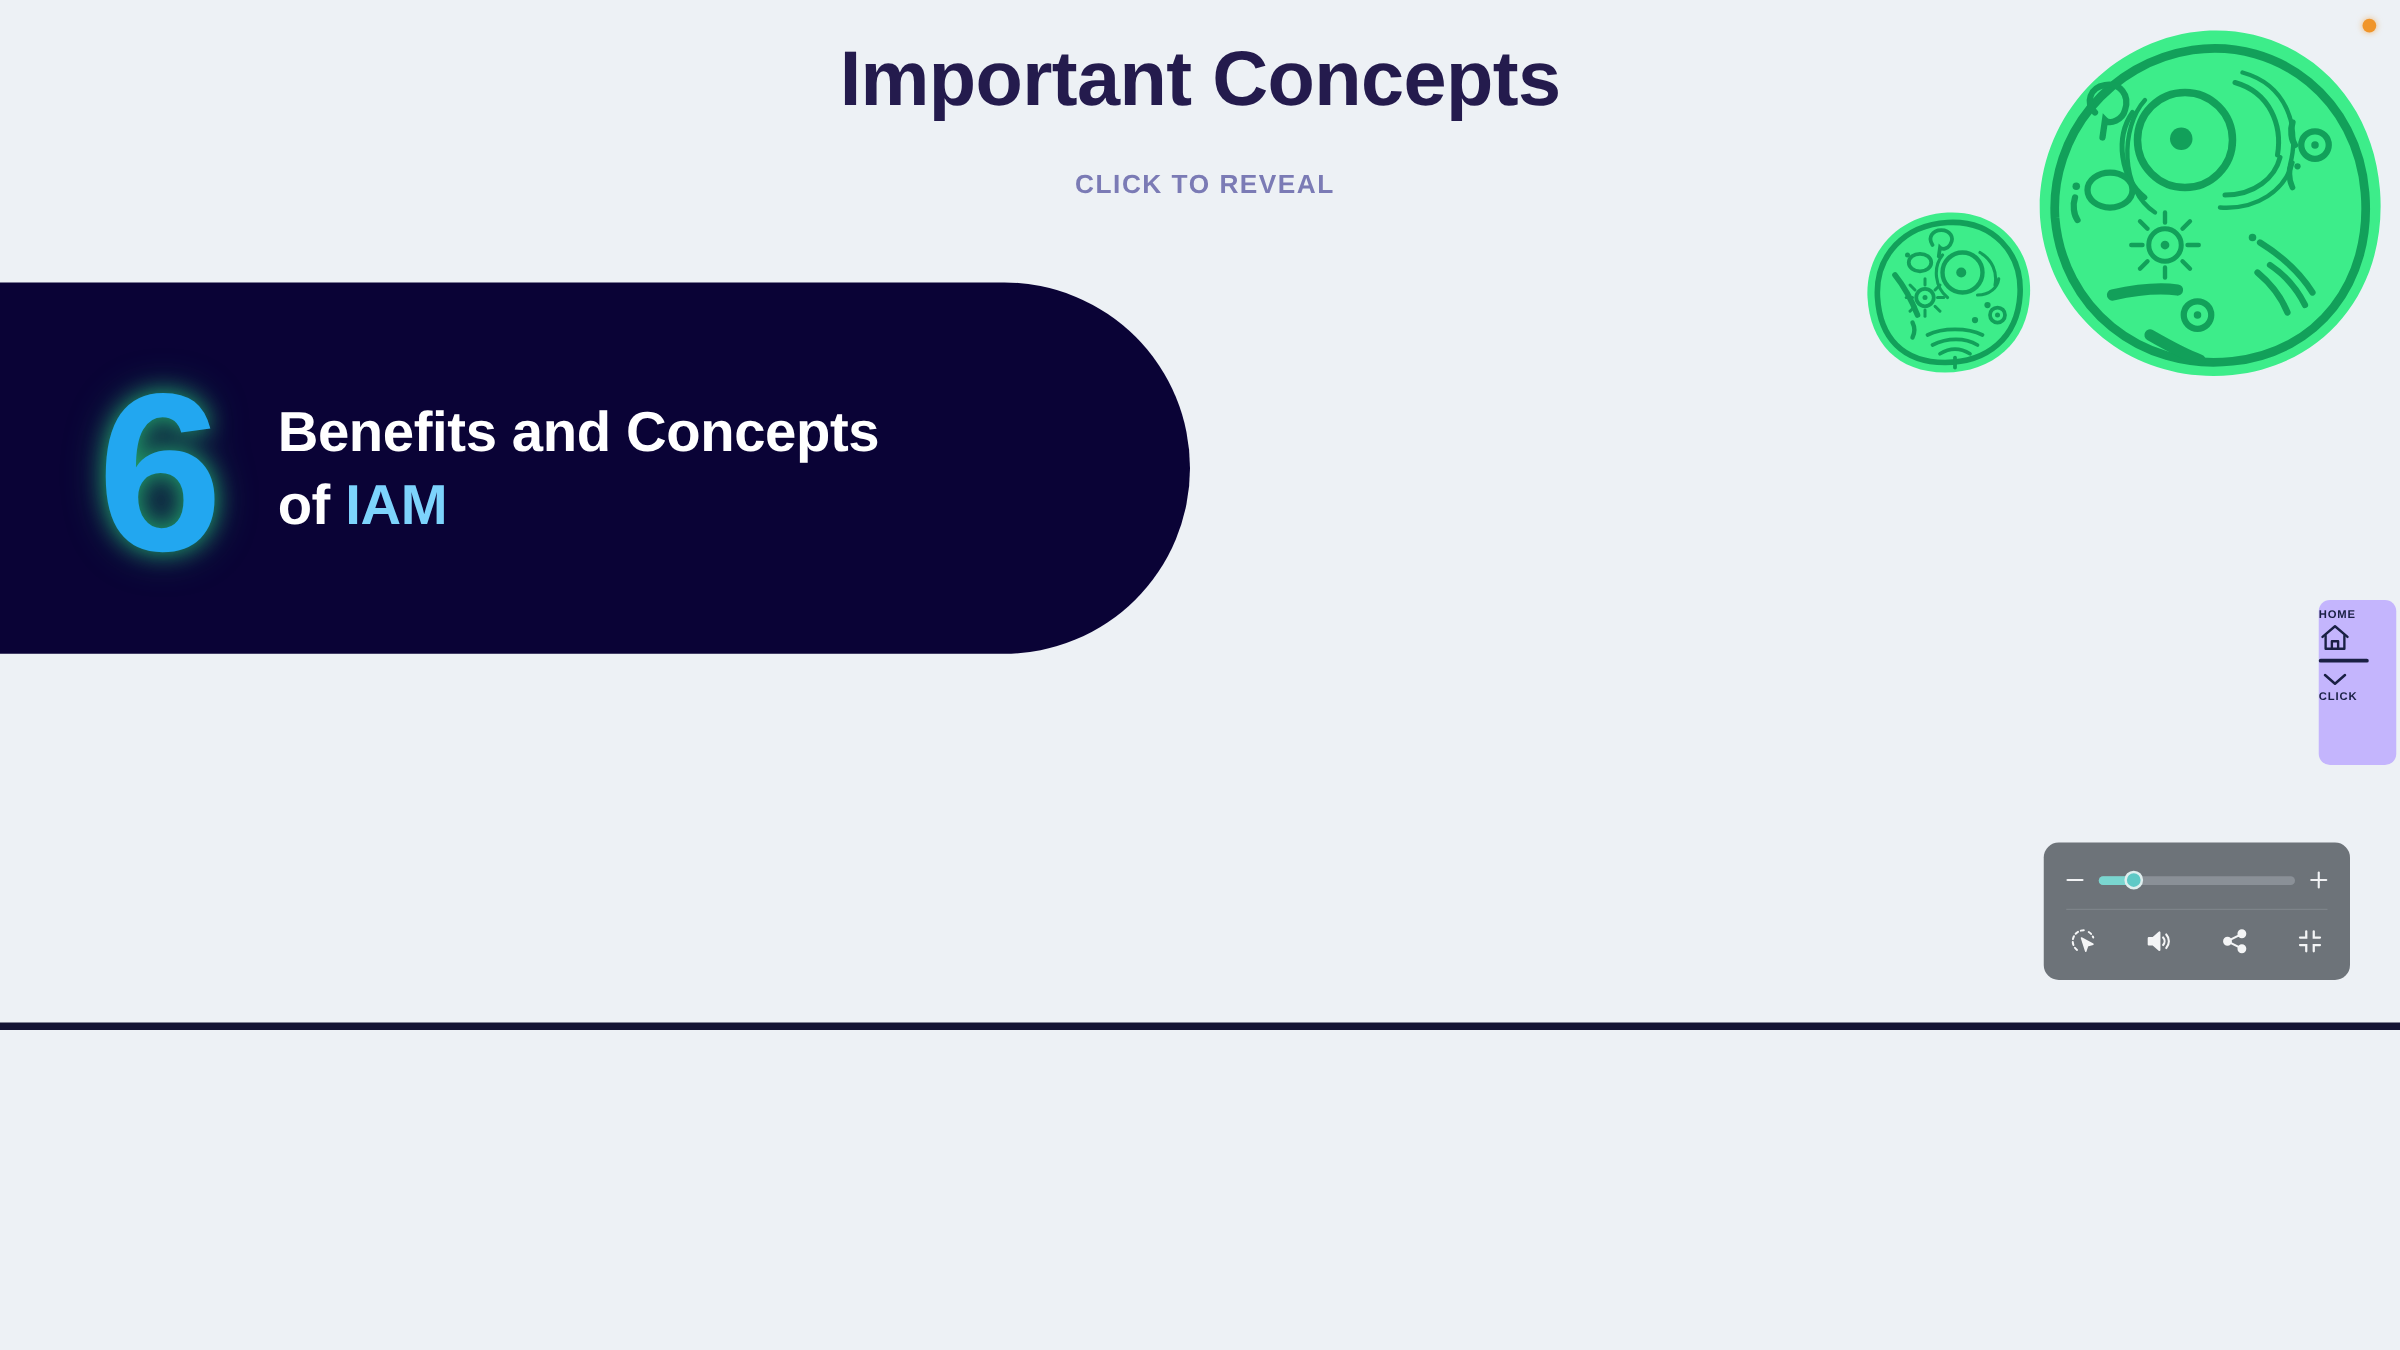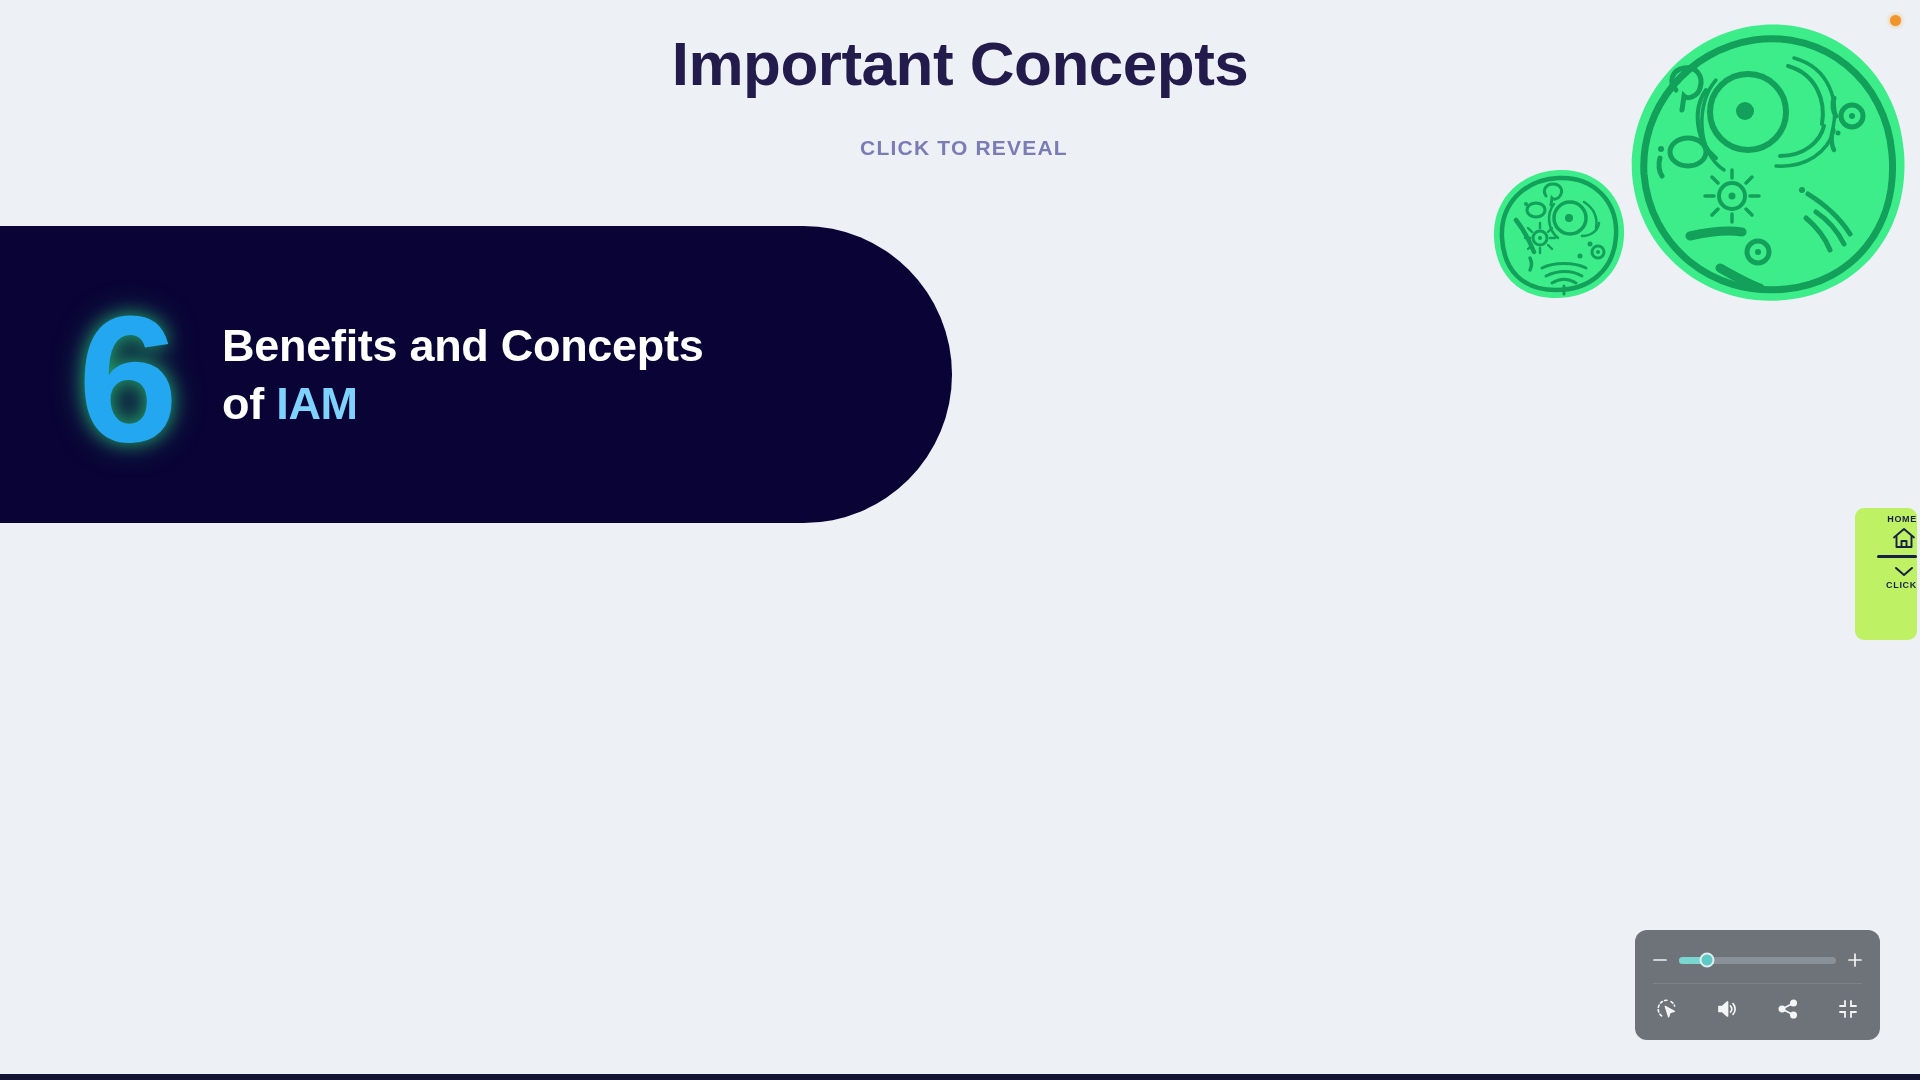--- a/index.html
+++ b/index.html
@@ -2,21 +2,21 @@
 <html><head>
 <meta charset="utf-8">
 <style>
   * { margin:0; padding:0; box-sizing:border-box; }
   html, body {
     width:1920px; height:1080px;
     overflow:hidden;
     background:#edf1f5;
     font-family:"Liberation Sans", sans-serif;
   }
-  .stage { position:relative; width:1920px; height:1080px; background:#edf1f5; }
+  .stage { position:relative; width:1920px; height:824px; background:#edf1f5; }
 
   
   .page-title {
     position:absolute; top:28px; left:0; width:1920px;
     text-align:center;
     font-size:62px; font-weight:bold; letter-spacing:-0.5px;
     color:#241b4d;
     line-height:1.15;
   }
   .page-subtitle {
@@ -61,25 +61,25 @@
   
   .corner-dot {
     position:absolute; right:19px; top:15px;
     width:11px; height:11px; border-radius:50%;
     background:#f0952a;
     box-shadow:0 0 5px rgba(240,149,42,.65);
   }
 
   
   .side-nav {
-    position:absolute; right:3px; top:508px;
+    position:absolute; right:3px; top:480px;
     width:62px; height:132px;
-    background:#bef264;
+    background:#c4b5fd;
     border-radius:9px;
-    display:flex; flex-direction:column; align-items:flex-end;
+    display:flex; flex-direction:column; align-items:flex-start;
     padding:6px 0 6px;
     color:#1a2044;
   }
   .side-nav .nav-label {
     font-size:9px; font-weight:bold; letter-spacing:.7px; color:#1a2044;
   }
   .side-nav .nav-icon { margin:2px 0 1px; line-height:0; }
   .side-nav .nav-divider {
     width:40px; height:3px; background:#1a2044; border-radius:2px; margin:4px 0 3px;
   }

